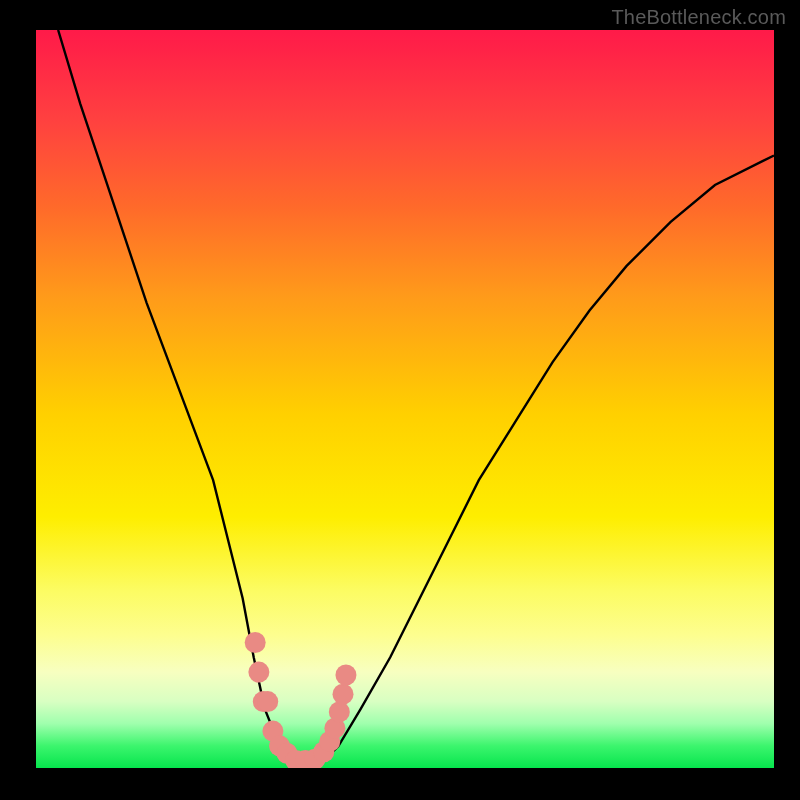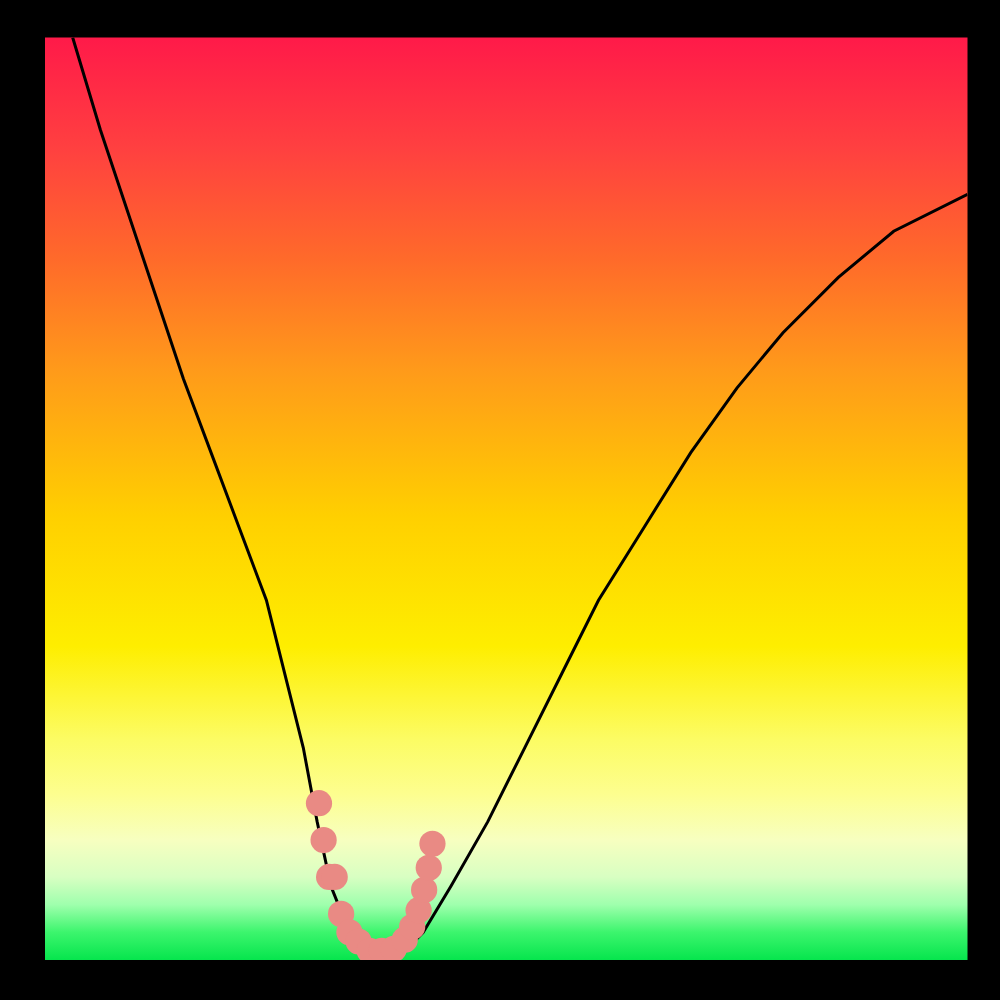--- a/index.html
+++ b/index.html
@@ -18,20 +18,21 @@
   #9fffad 94%,
   #3cf56d 97%,
   #06e54d 100%)}
 .watermark{position:absolute;top:6px;right:14px;color:#5a5a5a;font-size:20px;font-weight:500;letter-spacing:.2px}
 svg{position:absolute;left:0;top:0}
 </style>
 </head>
 <body>
 
 <div class="stage">
+  <div class="watermark">TheBottleneck.com</div>
   <div class="plot">
     <svg id="svg" width="738" height="738" viewBox="0 0 738 738">
         <path d="M22.14 0 L44.28 73.79999999999995 L66.42 140.2199999999999 L88.56 206.64 L110.7 273.06 L132.84 332.09999999999997 L154.98 391.14000000000004 L177.12 450.18 L191.88 509.22 L206.64000000000001 568.26 L217.70999999999998 627.3 L228.78 678.96 L243.54000000000002 715.86 L258.3 730.62 L273.06 734.31 L287.82 730.62 L302.58 715.86 L324.72 678.96 L354.24 627.3 L383.76 568.26 L413.28000000000003 509.22 L442.8 450.18 L479.7 391.14000000000004 L516.6 332.09999999999997 L553.5 280.44 L590.4 236.15999999999997 L634.68 191.88 L678.96 154.98000000000002 L738 125.46000000000004 " fill="none" stroke="#000000" stroke-width="2.4"></path>
         <circle cx="219.18599999999998" cy="612.54" r="10.5" fill="#e98a84"></circle>
         <circle cx="222.876" cy="642.06" r="10.5" fill="#e98a84"></circle>
         <circle cx="227.304" cy="671.58" r="10.5" fill="#e98a84"></circle>
         <circle cx="231.732" cy="671.58" r="10.5" fill="#e98a84"></circle>
         <circle cx="236.898" cy="701.1" r="10.5" fill="#e98a84"></circle>
         <circle cx="243.54000000000002" cy="715.86" r="10.5" fill="#e98a84"></circle>
         <circle cx="250.92000000000002" cy="723.24" r="10.5" fill="#e98a84"></circle>

